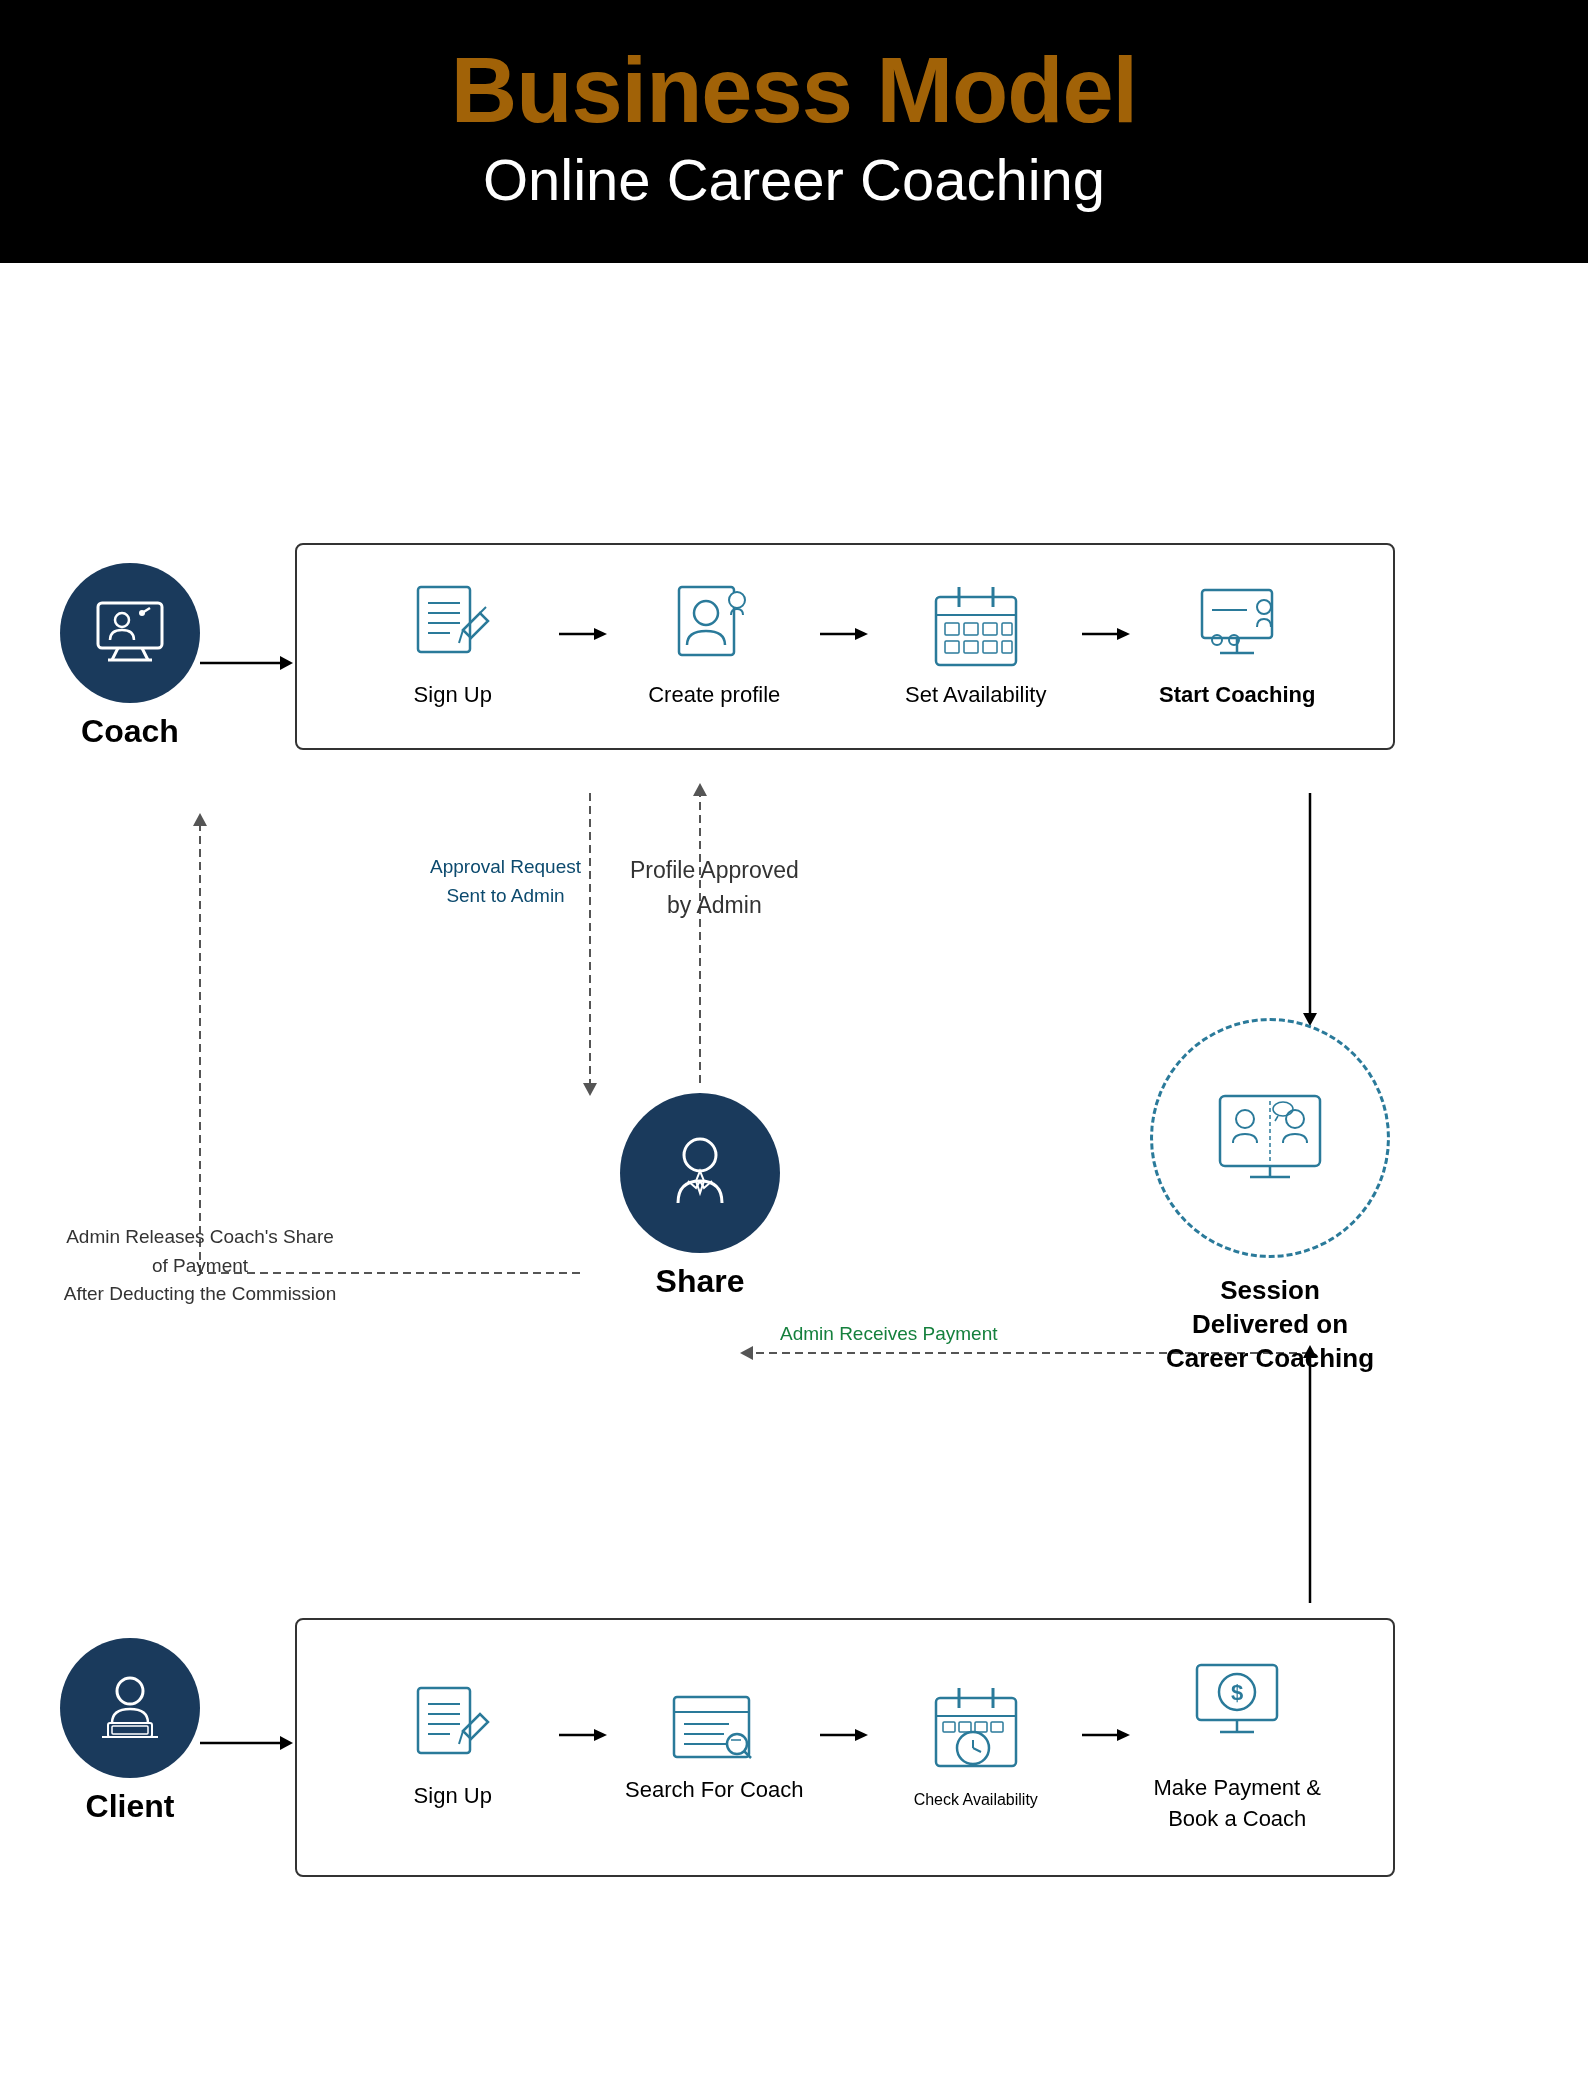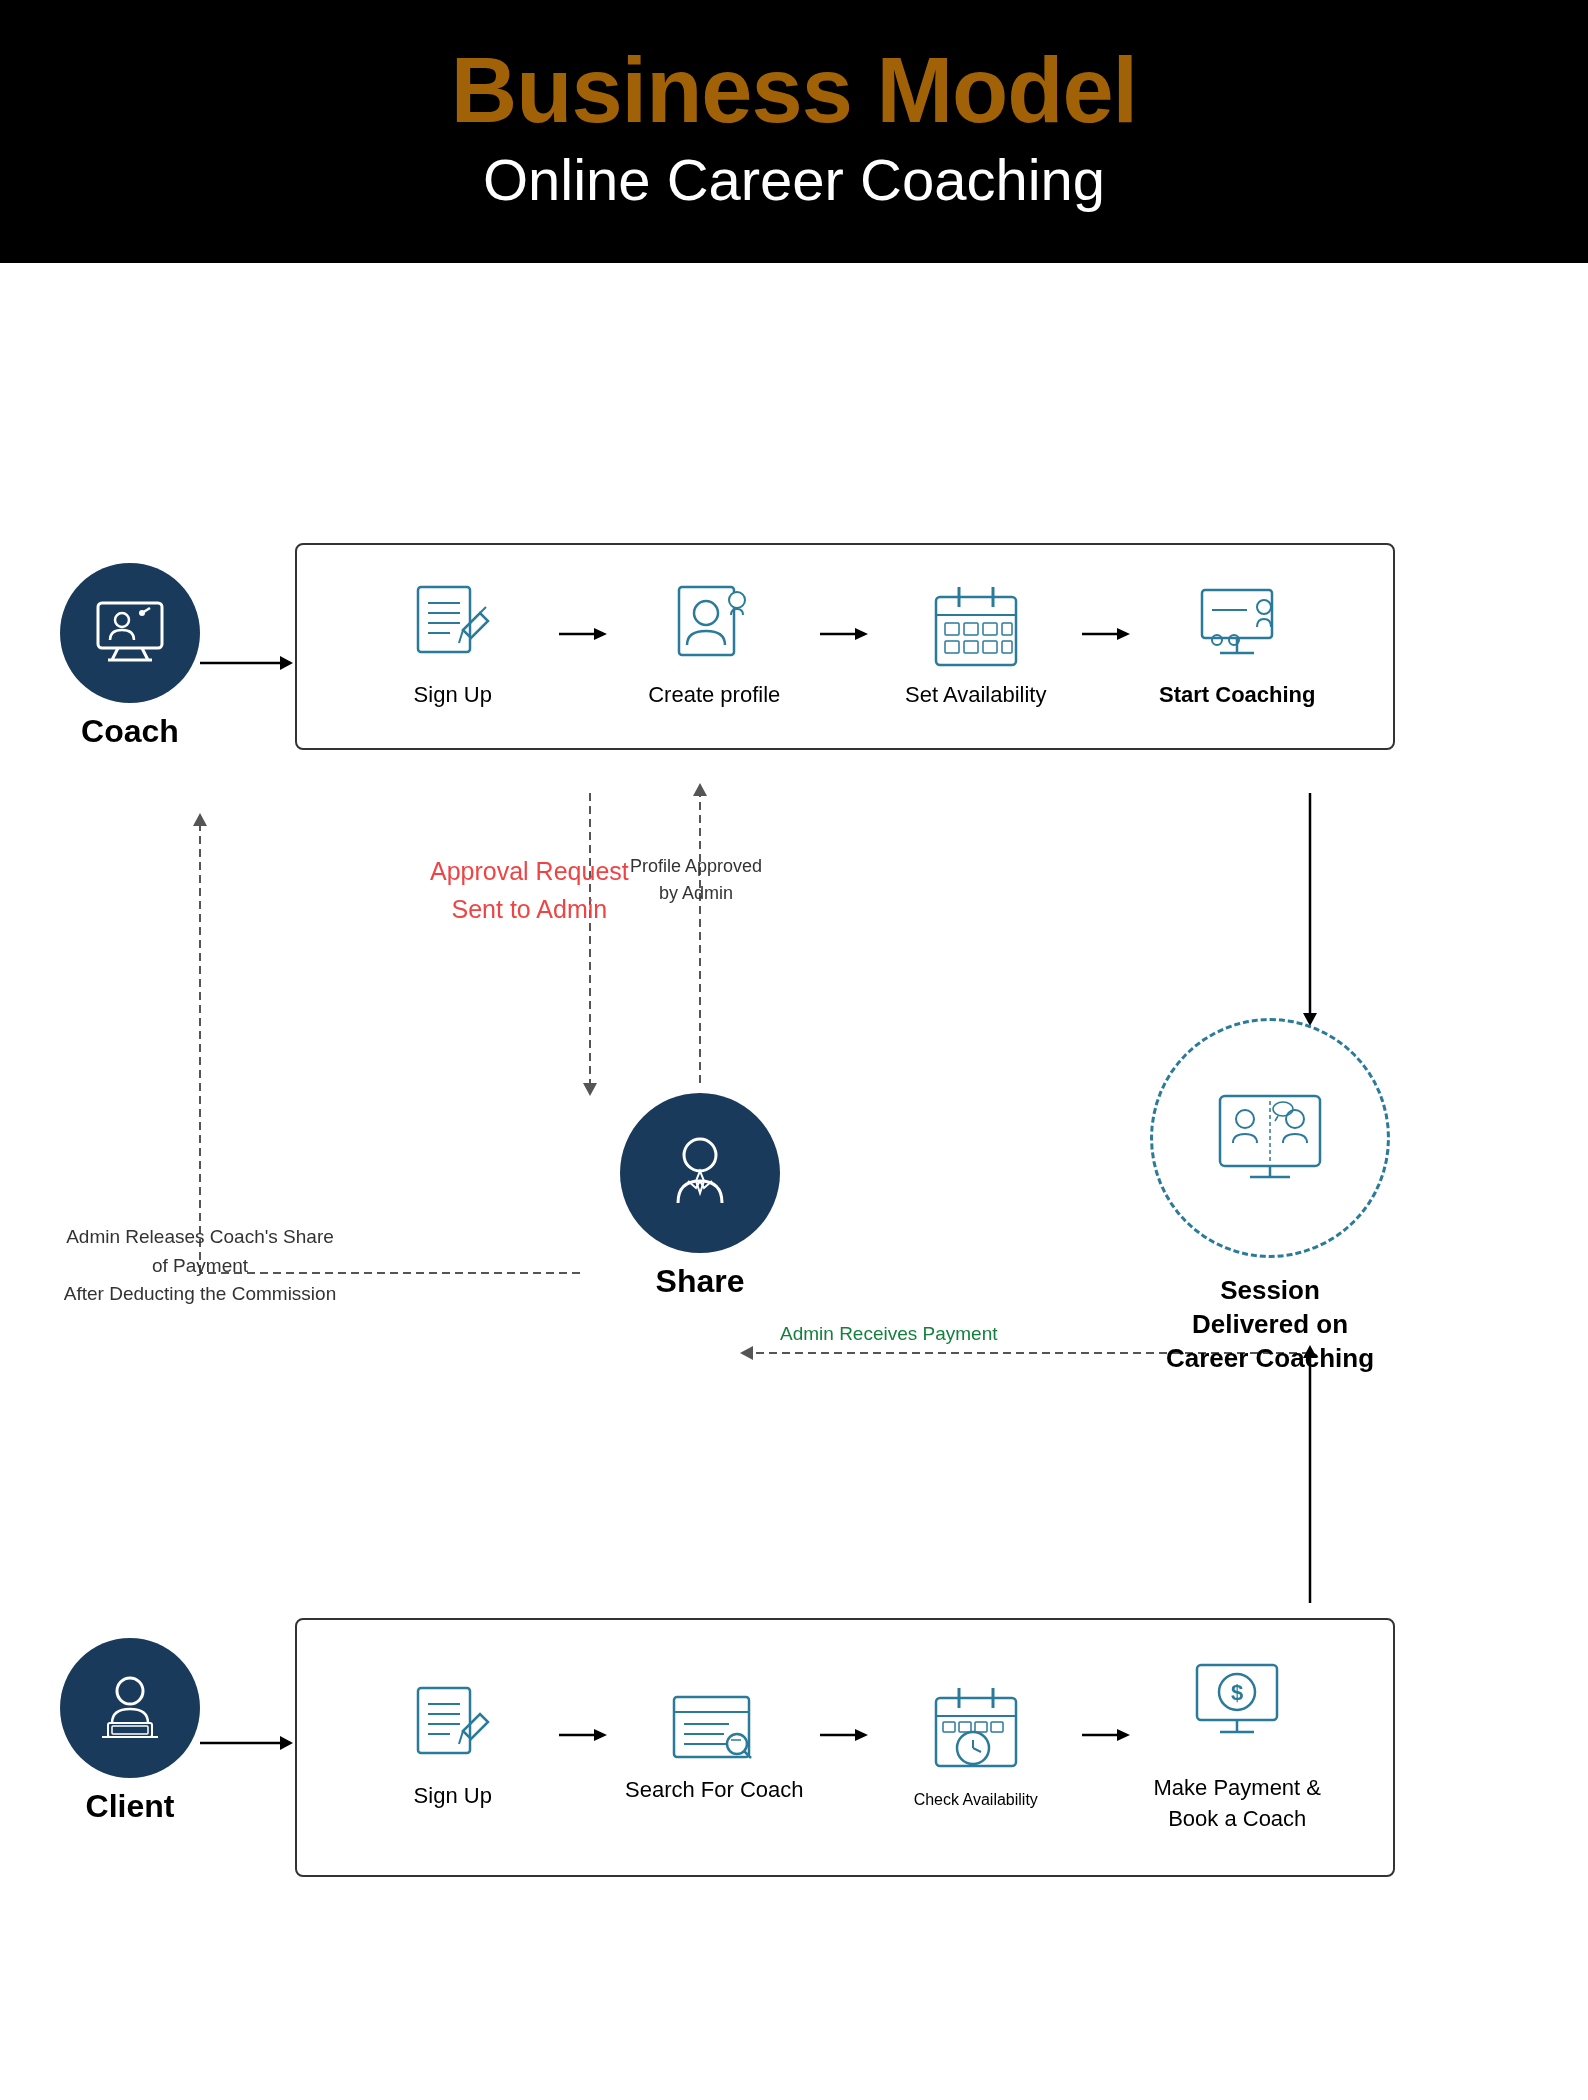--- a/index.html
+++ b/index.html
@@ -196,26 +196,26 @@
 
         <line x1="20" y1="25" x2="55" y2="25" stroke="#2a7a9a" stroke-width="2"></line>
 
         <circle cx="25" cy="55" r="5" stroke="#2a7a9a" stroke-width="2" fill="none"></circle>
         <circle cx="42" cy="55" r="5" stroke="#2a7a9a" stroke-width="2" fill="none"></circle>
       </svg>
       <div style="font-size:22px;text-align:center;margin-top:12px;">Start Coaching</div>
     </div>
   </div>
 
-  <div style="position:absolute;top:590px;left:430px;font-size:25px;text-align:center;color:#ef4444;line-height:1.5;">
+  <div style="position:absolute;top:590px;left:430px;font-size:19px;text-align:center;color:#0c4a6e;line-height:1.5;">
     <span style="white-space:pre-line;">Approval Request
 Sent to Admin</span>
   </div>
 
-  <div style="position:absolute;top:590px;left:630px;font-size:18px;text-align:center;color:#333;line-height:1.5;">
+  <div style="position:absolute;top:590px;left:630px;font-size:23px;text-align:center;color:#333;line-height:1.5;">
     <span style="white-space:pre-line;">Profile Approved
 by Admin</span>
   </div>
 
   <div style="position:absolute;top:960px;left:60px;font-size:19px;text-align:center;color:#333;line-height:1.5;max-width:280px;">
     <span style="white-space:pre-line;">Admin Releases Coach's Share of Payment
 After Deducting the Commission</span>
   </div>
 
   <div style="position:absolute;top:1060px;left:780px;font-size:19px;text-align:right;color:#15803d;">

